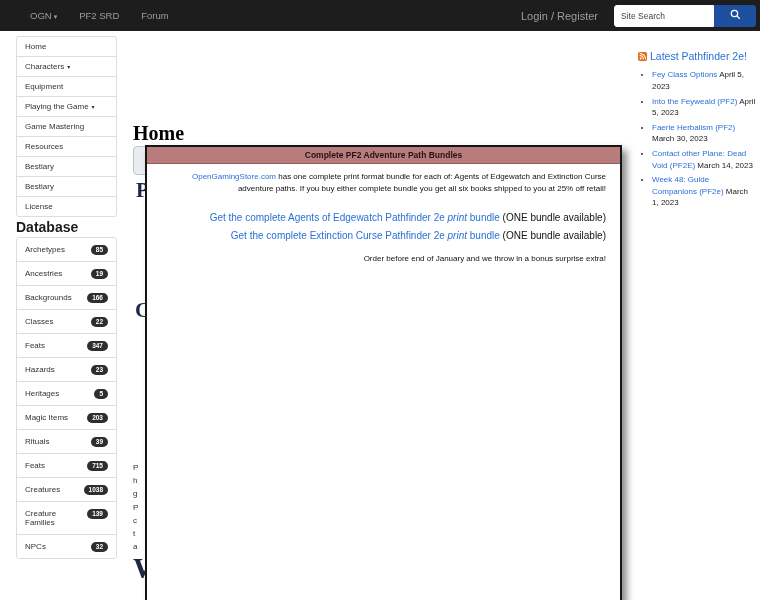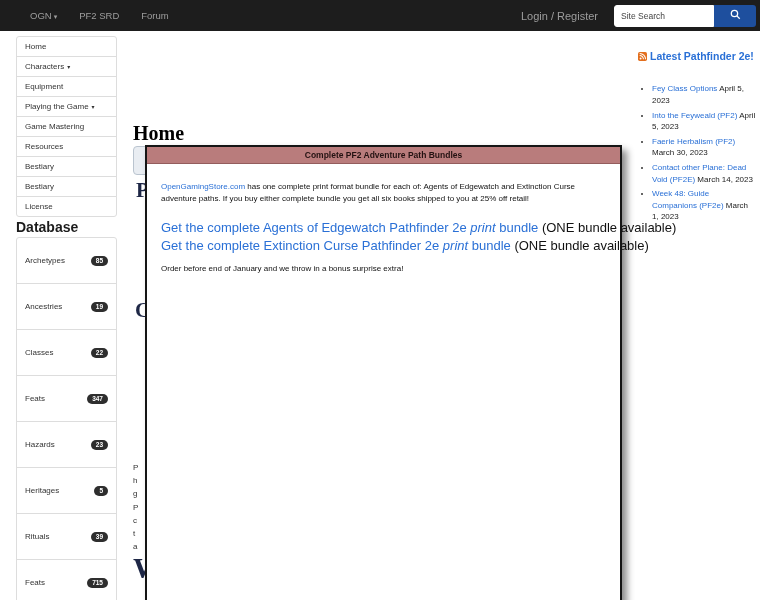--- a/index.html
+++ b/index.html
@@ -23,54 +23,54 @@
 
   
   .side{position:absolute;left:16px;top:36px;width:101px;z-index:2;}
   .side2{position:absolute;left:16px;top:237px;width:101px;z-index:2;}
   .nav-item{position:relative;background:#fff;border:1px solid #ddd;margin-top:-1px;
             padding:5px 8px;font-size:8px;color:#333;cursor:pointer;}
   .side .nav-item:first-child,.side2 .nav-item:first-child{border-radius:3px 3px 0 0;margin-top:0;}
   .side .nav-item:last-child,.side2 .nav-item:last-child{border-radius:0 0 3px 3px;}
   .item-caret{font-size:6px;color:#333;margin-left:3px;}
   .db-head{position:absolute;left:16px;top:219px;font-size:14px;font-weight:bold;color:#1c1c1c;z-index:2;}
-  .side2 .nav-item{padding:18px 8px;}
+  .side2 .nav-item{padding:7px 8px;}
   .badge{float:right;background:#2e2e2e;color:#fff;border-radius:8px;
          font-size:6.5px;font-weight:bold;line-height:1;padding:2px 5px;margin-top:-0.5px;}
 
   
   .page-title{position:absolute;left:133px;top:109px;font-family:"Liberation Serif",serif;
               font-size:20px;color:#000;z-index:2;}
   .well-frag{position:absolute;left:133px;top:146px;width:22px;height:27px;background:#e9edf2;
              border:1px solid #bac4cf;border-radius:4px;z-index:1;}
   .big-frag{position:absolute;font-family:"Liberation Serif",serif;font-weight:bold;
             color:#1e2746;z-index:1;line-height:1;}
   .bf-0{left:136px;top:180px;font-size:21px;}
   .bf-1{left:135px;top:300px;font-size:21px;}
   .bf-2{left:133px;top:553px;font-size:30px;}
   .line-frag{position:absolute;left:133px;font-size:8px;color:#333;z-index:1;line-height:1;}
 
   
   .modal{position:absolute;left:145px;top:145px;width:473px;height:470px;background:#fff;
          border:2px solid #151515;box-shadow:5px 5px 7px rgba(0,0,0,0.45);z-index:10;}
   .modal-header{background:#b97c7c;border-bottom:1px solid #935d5d;padding:3px 4px;
                 text-align:center;font-size:8.5px;font-weight:bold;color:#241212;}
-  .modal-body{padding:14px 14px;text-align:left;}
+  .modal-body{padding:4px 14px;text-align:right;}
   .intro{font-size:8px;line-height:1.55;color:#111;margin:3px 0 0;}
   a.lnk{color:#2a70d6;text-decoration:none;cursor:pointer;}
   .bundles{margin-top:13px;}
-  .bundle-line{font-size:13px;line-height:18px;white-space:nowrap;}
+  .bundle-line{font-size:10px;line-height:18px;white-space:nowrap;}
   .avail{color:#111;}
   .order{font-size:8px;color:#111;margin-top:9px;}
 
   
   .latest{position:absolute;left:638px;top:50px;width:118px;z-index:2;}
-  .latest-title{color:#2a70d6;font-weight:bold;font-size:10.5px;line-height:1.18;cursor:pointer;}
+  .latest-title{color:#2a70d6;font-weight:normal;font-size:10.5px;line-height:1.18;cursor:pointer;}
   .rss{display:inline-block;vertical-align:-1px;margin-right:3px;}
-  .latest-list{margin:20px 0 0;padding-left:14px;}
+  .latest-list{margin:6px 0 0;padding-left:14px;}
   .latest-list li{font-size:8px;line-height:1.45;color:#333;margin-bottom:3px;}
   .latest-date{color:#222;}
 </style>
 </head>
 <body>
 
 <div class="screen">
 
   <div class="navbar">
     <div class="nav-left">
@@ -104,24 +104,26 @@
     <div class="nav-item">Bestiary</div>
     <div class="nav-item">Bestiary</div>
     <div class="nav-item">License</div>
   </div>
 
   <div class="db-head">Database</div>
 
   <div class="side2">
     <div class="nav-item"><span class="badge">85</span><span>Archetypes</span></div>
     <div class="nav-item"><span class="badge">19</span><span>Ancestries</span></div>
+    <div class="nav-item"><span class="badge">166</span><span>Backgrounds</span></div>
     <div class="nav-item"><span class="badge">22</span><span>Classes</span></div>
     <div class="nav-item"><span class="badge">347</span><span>Feats</span></div>
     <div class="nav-item"><span class="badge">23</span><span>Hazards</span></div>
     <div class="nav-item"><span class="badge">5</span><span>Heritages</span></div>
+    <div class="nav-item"><span class="badge">203</span><span>Magic Items</span></div>
     <div class="nav-item"><span class="badge">39</span><span>Rituals</span></div>
     <div class="nav-item"><span class="badge">715</span><span>Feats</span></div>
     <div class="nav-item"><span class="badge">1038</span><span>Creatures</span></div>
     <div class="nav-item"><span class="badge">139</span><span>Creature Families</span></div>
     <div class="nav-item"><span class="badge">32</span><span>NPCs</span></div>
   </div>
 
   <h1 class="page-title">Home</h1>
 
   <div class="well-frag"></div>

